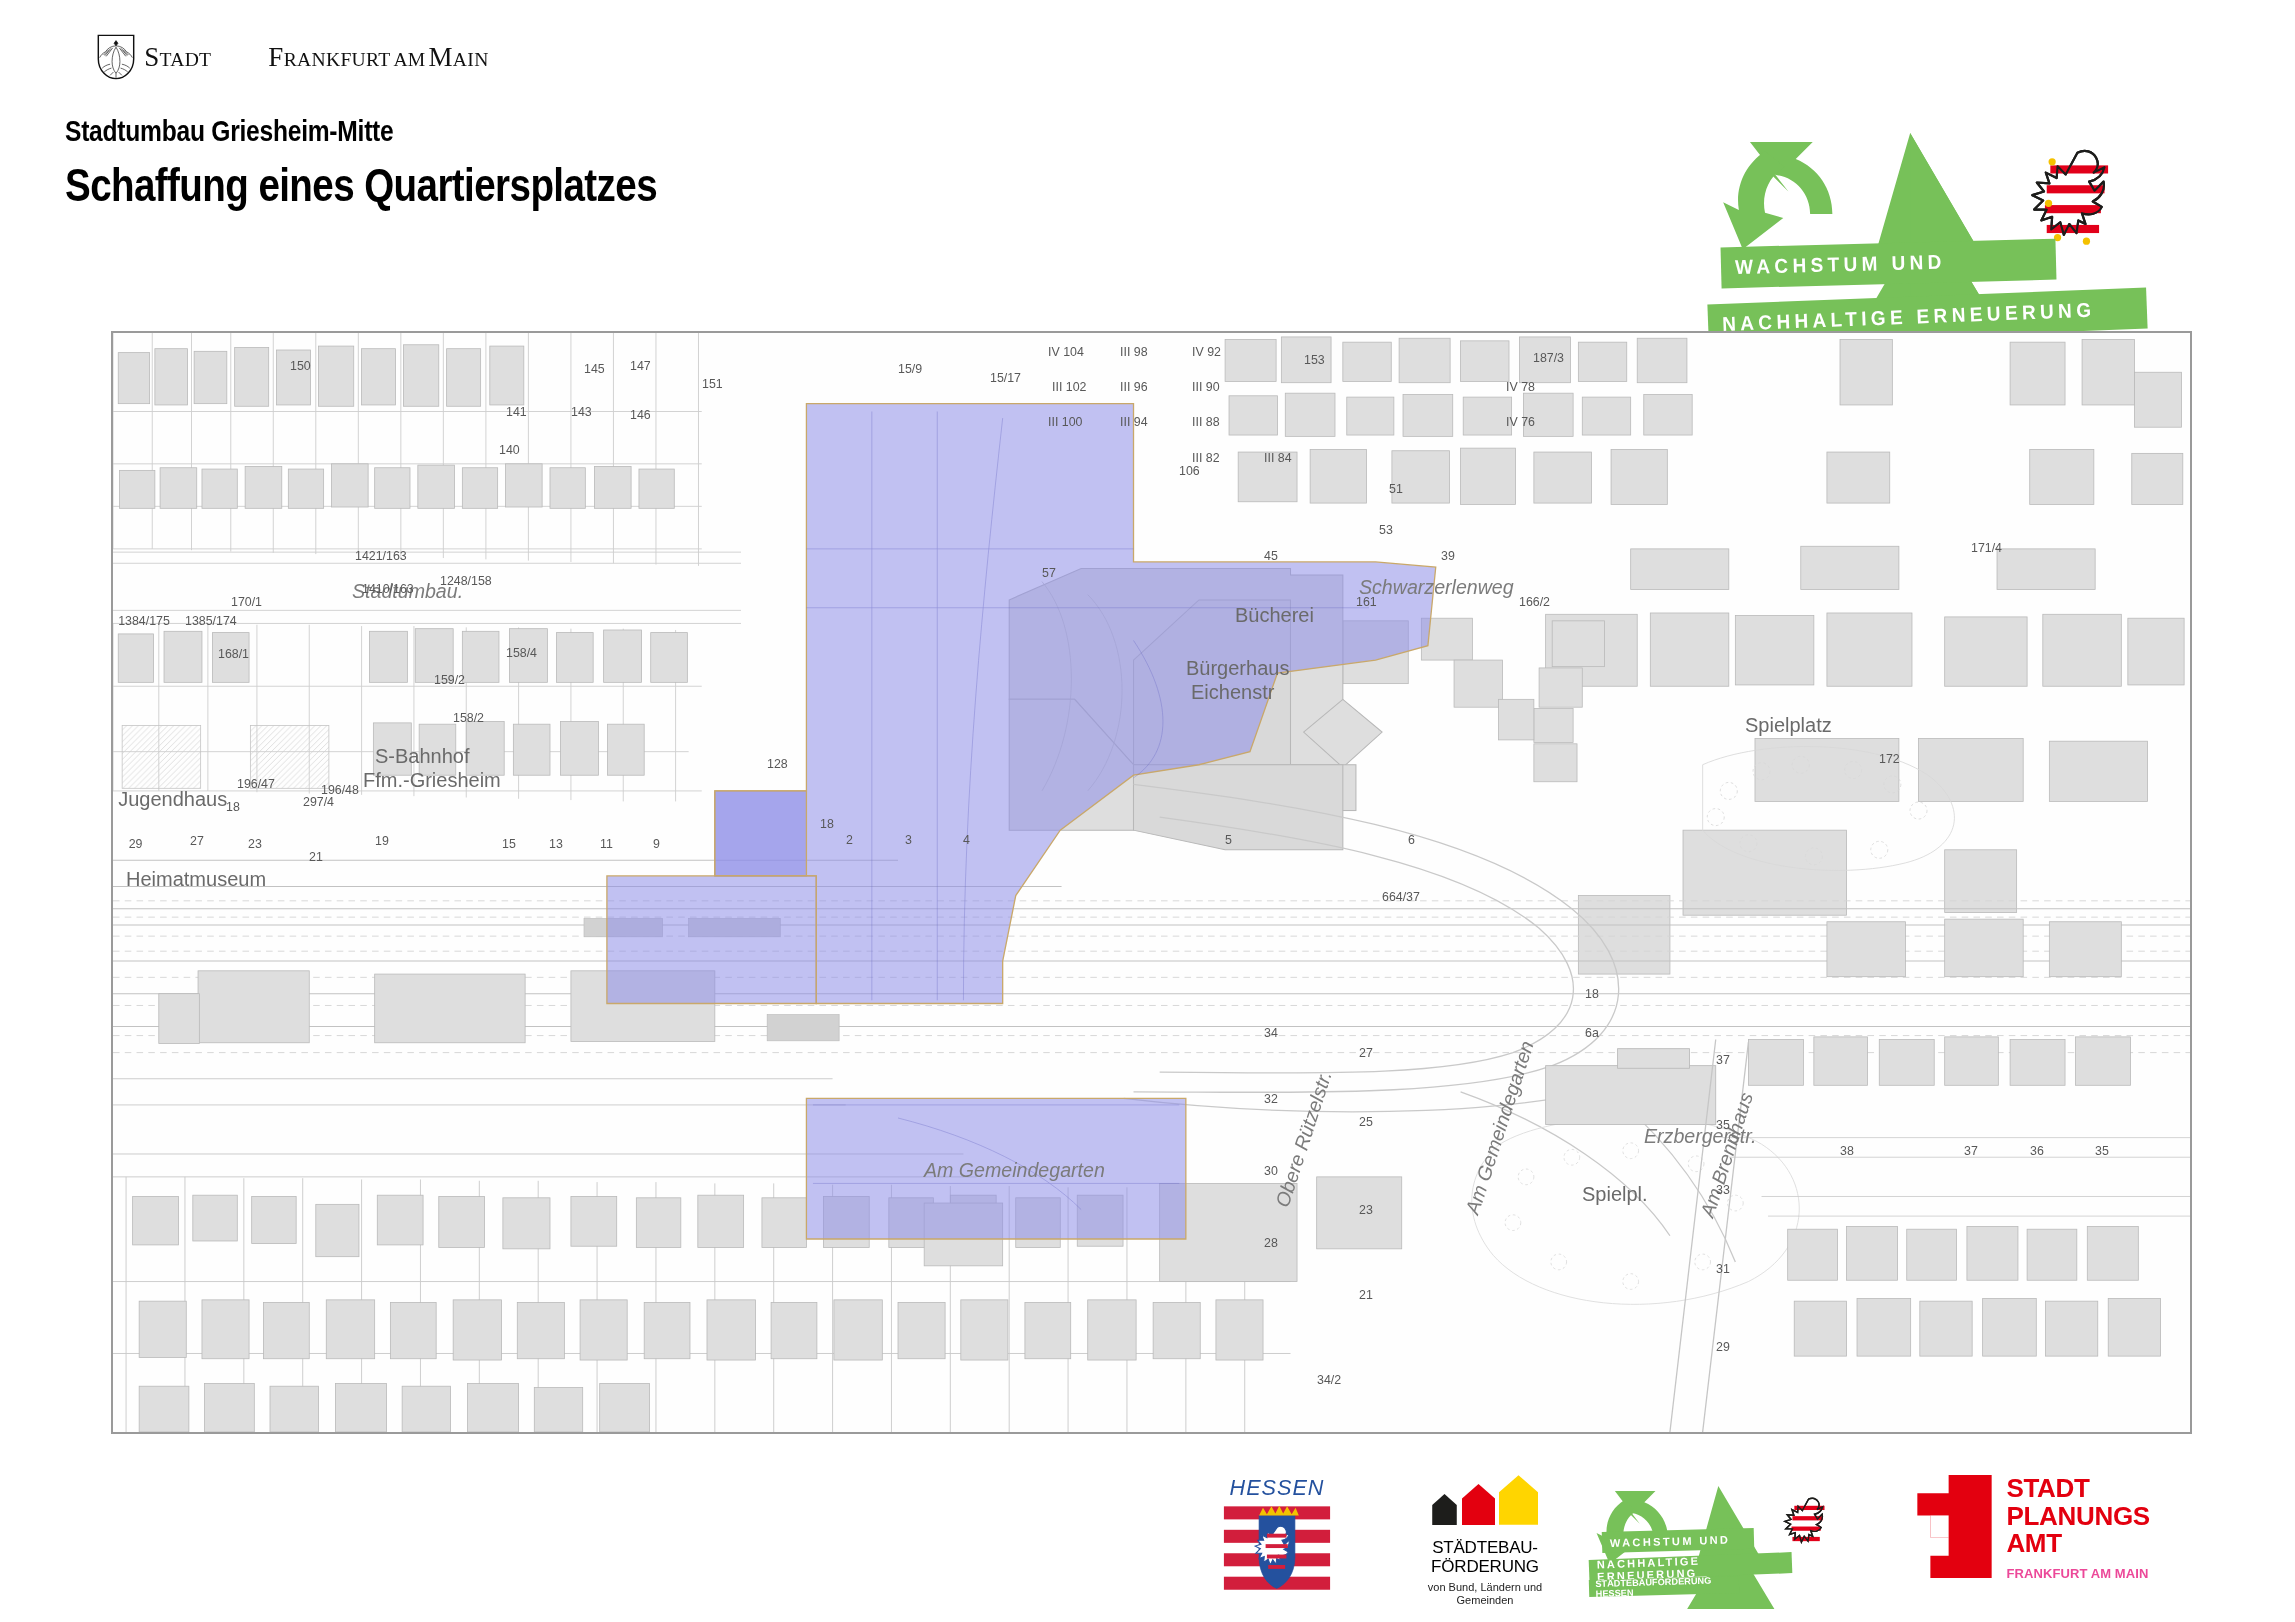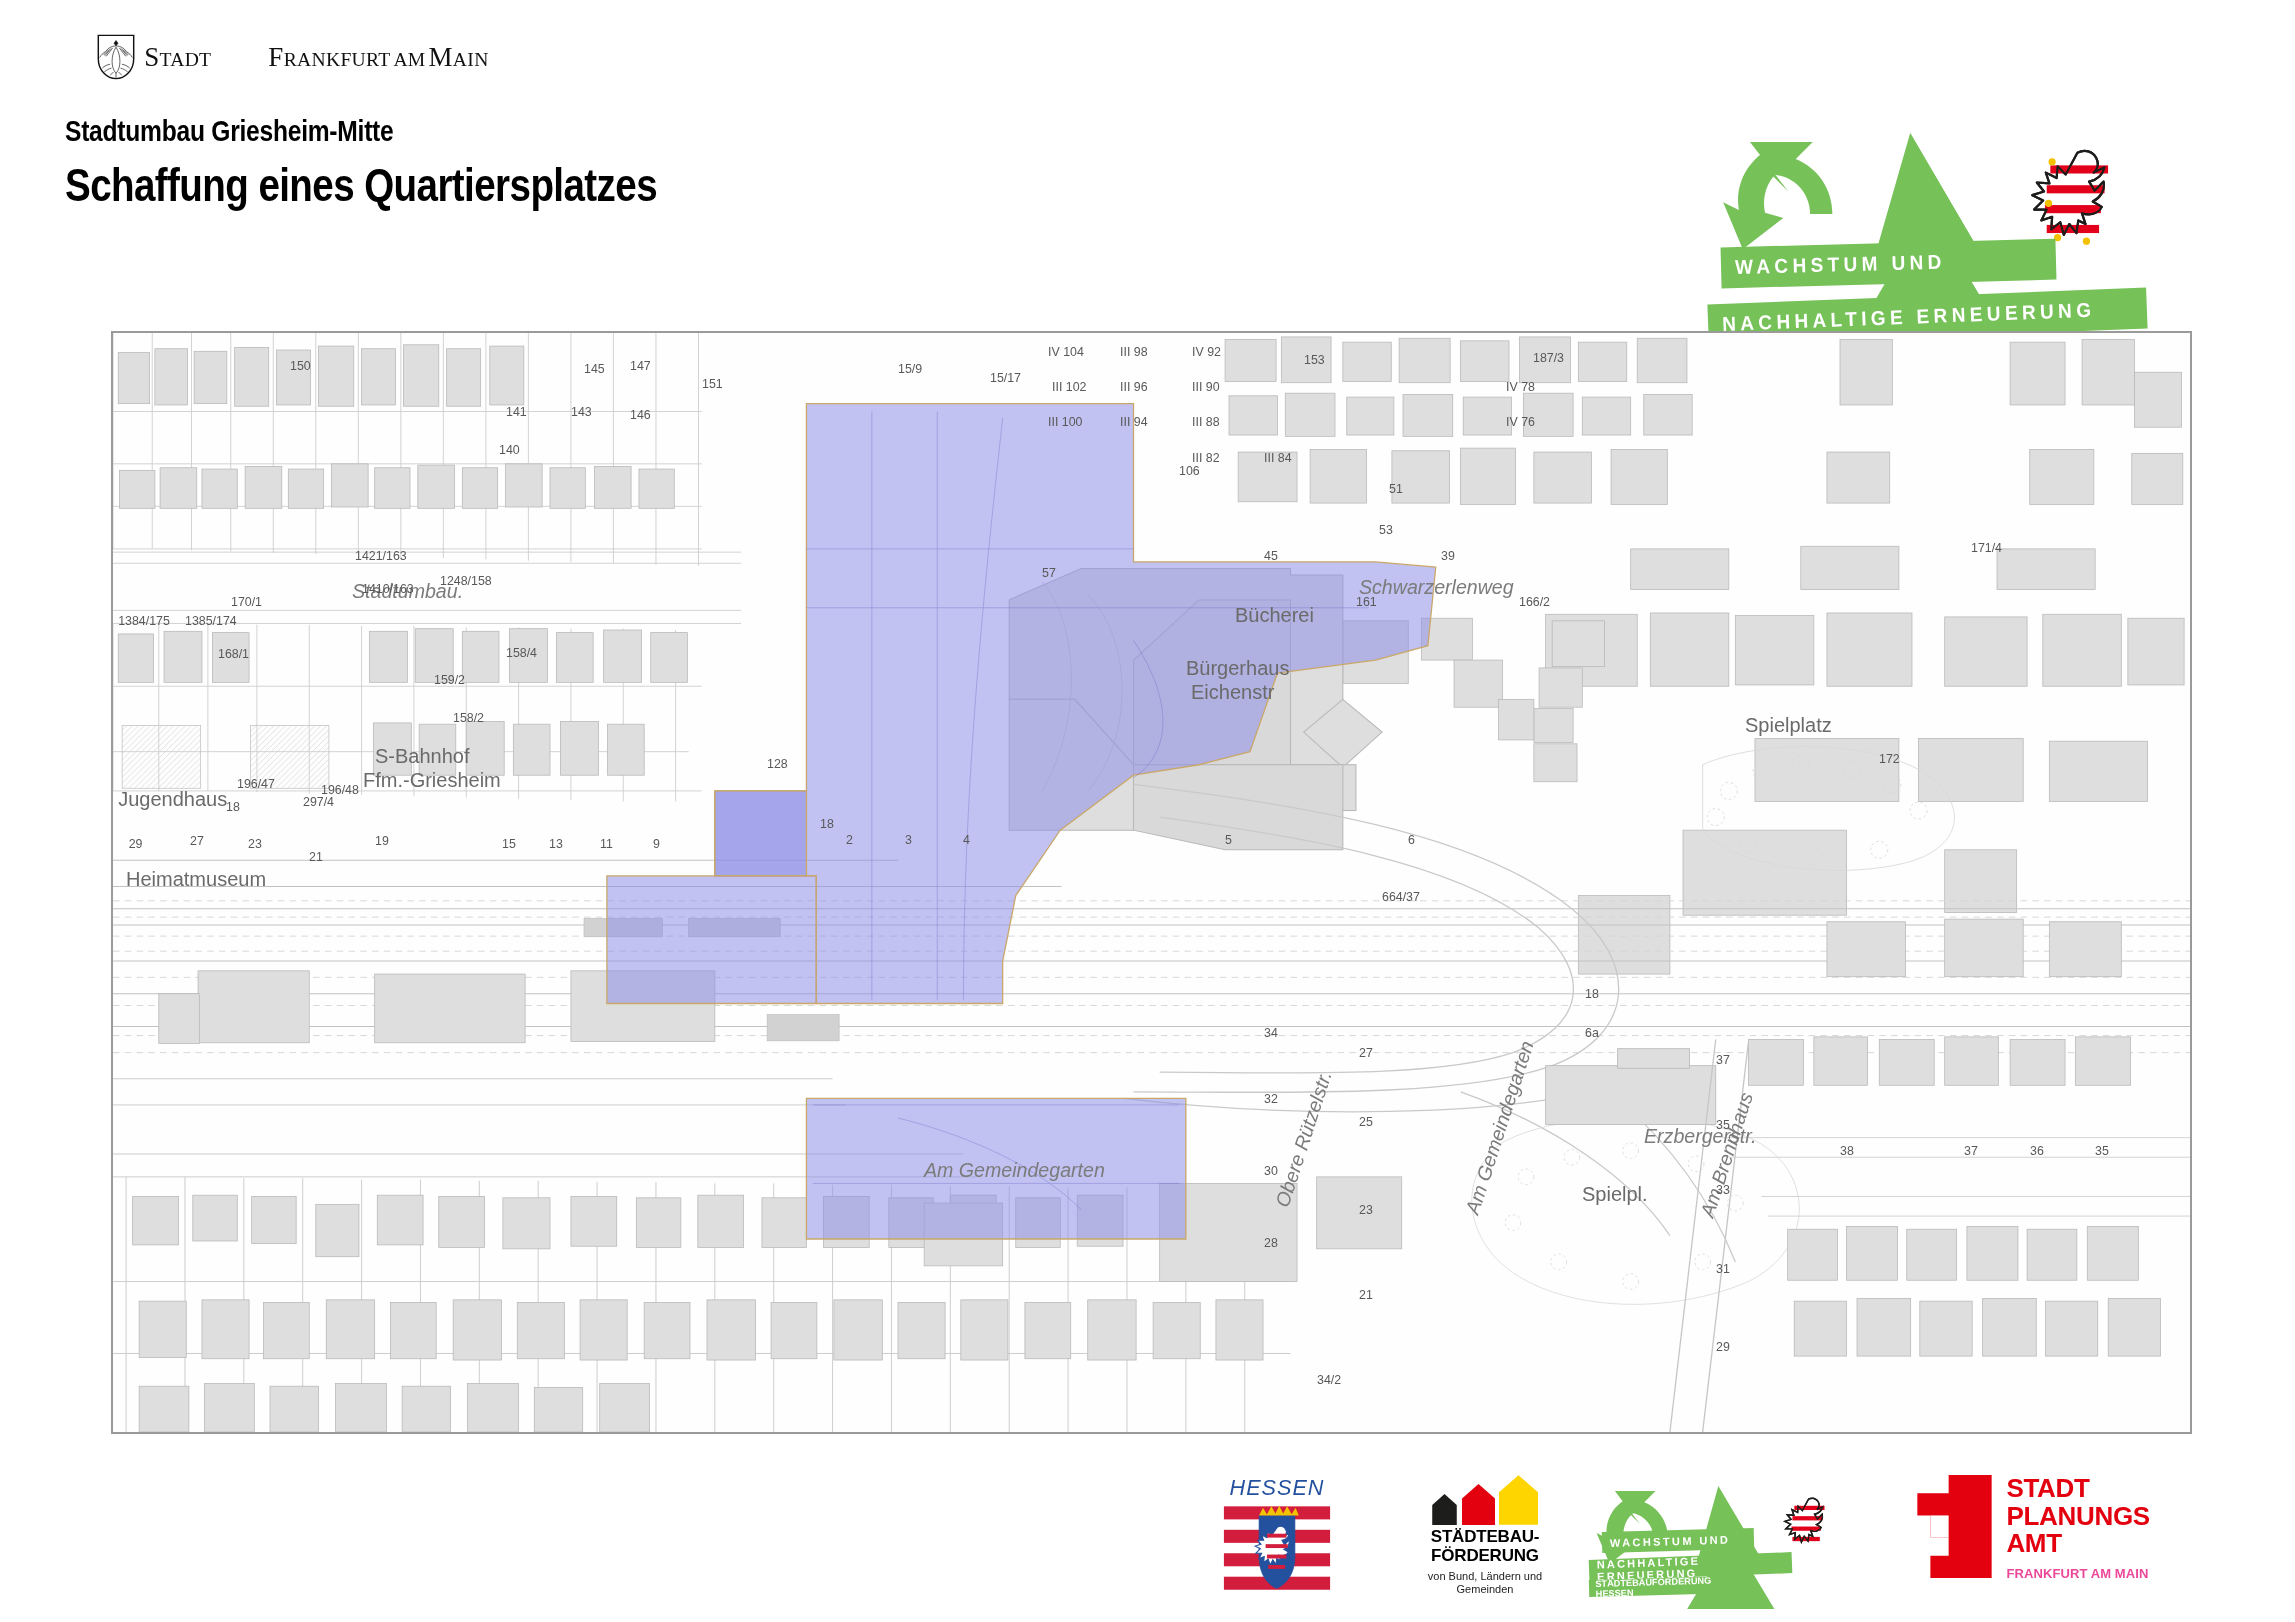--- a/index.html
+++ b/index.html
@@ -54,21 +54,21 @@
   #bmwsb .eagle{width:41px;height:48px;flex:0 0 auto;margin-right:10.5px;}
   #bmwsb .tri{width:8.5px;height:69px;flex:0 0 auto;margin-right:11px;
               background:linear-gradient(#000 0 33.3%,#e3000f 33.3% 66.6%,#ffcc00 66.6% 100%);}
   #bmwsb .txt{font-size:15.7px;line-height:1.30;color:#111;
               transform:scaleX(.93);transform-origin:left center;white-space:nowrap;}
   #hessen-flag{left:1220px;width:114px;font-style:italic;}
   #hessen-flag .hword{font-size:21.6px;color:#24519e;letter-spacing:1px;
               text-align:center;font-weight:400;}
   #stbf{left:1403px;width:164px;text-align:center;}
   #stbf .houses{height:50px;display:flex;align-items:flex-end;justify-content:center;gap:4.6px;}
-  #stbf .t1{font-size:17px;font-weight:bold;line-height:1.12;margin-top:2px;letter-spacing:-0.2px;}
+  #stbf .t1{font-size:17px;font-weight:normal;line-height:1.12;margin-top:13px;letter-spacing:-0.2px;}
   #stbf .t2{font-size:11px;line-height:1.18;margin-top:4.6px;color:#222;}
   #wl-small{left:1590px;width:275px;}
   #wl-small .wlb{position:absolute;background:#77c159;color:#fff;font-weight:bold;
               display:flex;align-items:center;}
   #spa{left:1917px;width:301px;display:flex;align-items:flex-start;gap:14.4px;}
   #spa .mark{width:75px;height:103px;flex:0 0 auto;}
   #spa .txt{color:#e3000f;font-weight:bold;font-size:26px;line-height:1.06;letter-spacing:-0.3px;}
   #spa .sub{color:#ec4899;font-weight:bold;font-size:13px;margin-top:8.5px;letter-spacing:0.1px;}
 </style>
 </head>

